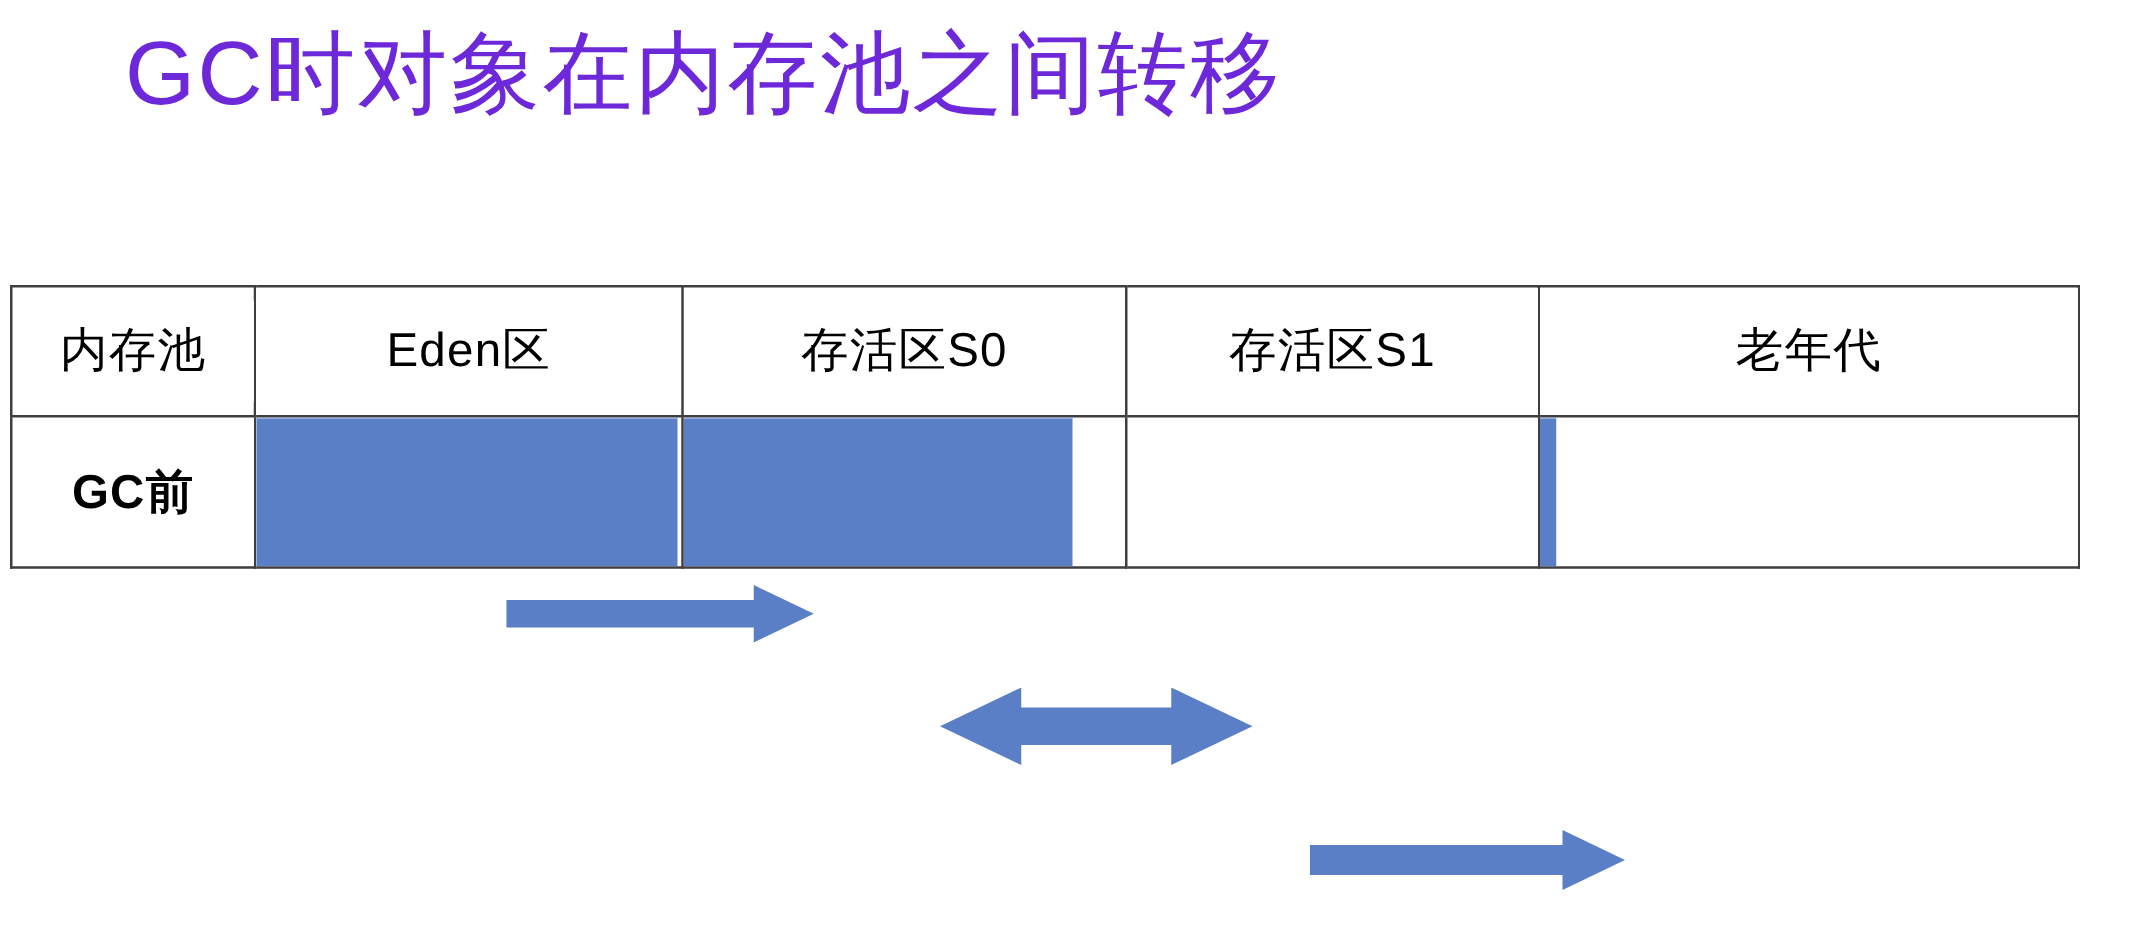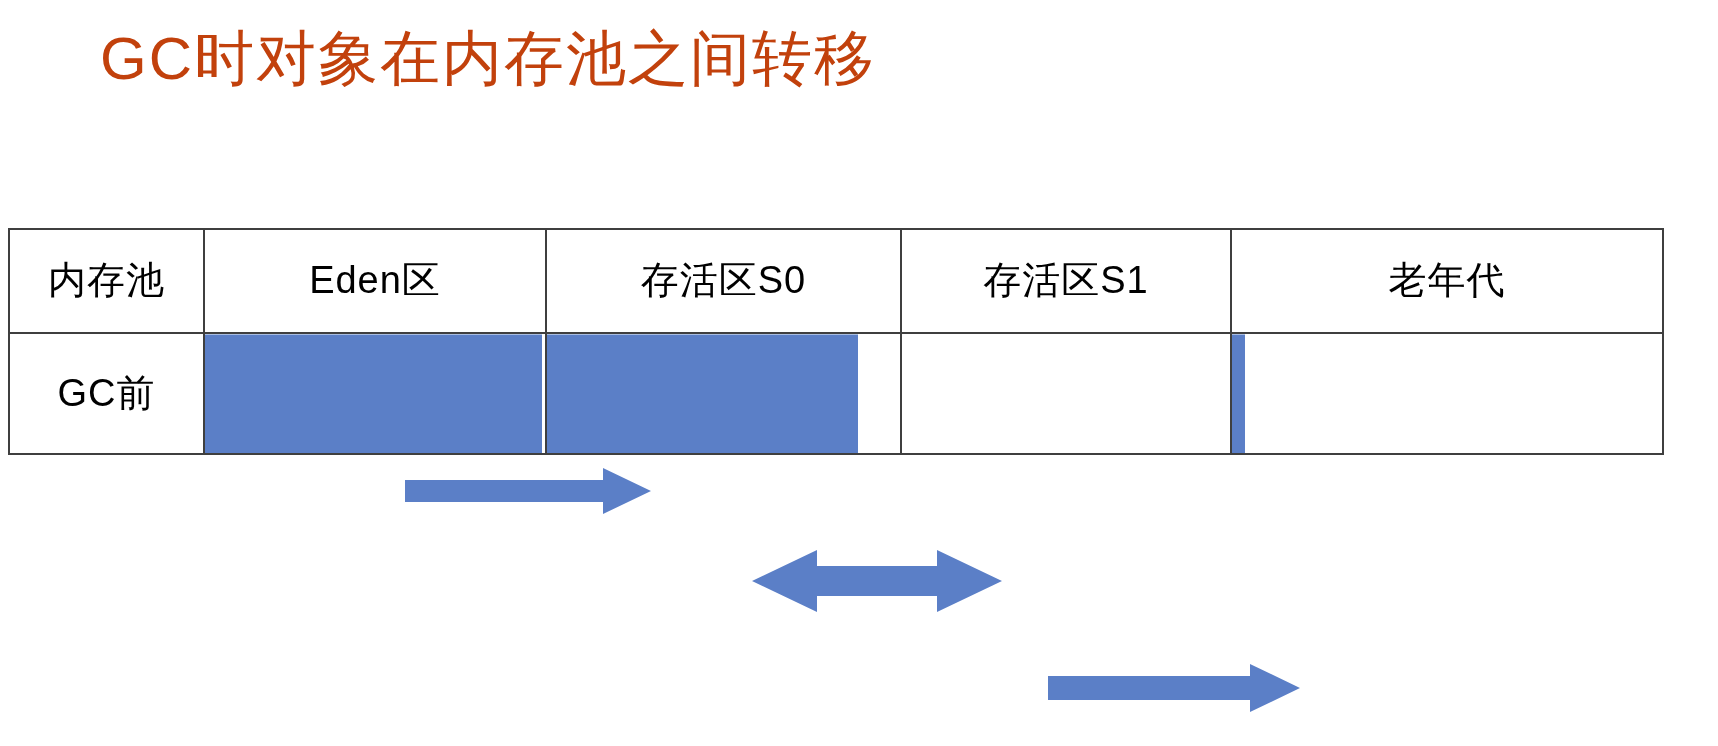--- a/index.html
+++ b/index.html
@@ -25,25 +25,25 @@
     background: #ffffff;
   }
 
   
   #slide-title {
     position: absolute;
     left: 100px;
     top: 4px;
     width: 1450px;
     height: 110px;
-    font-size: 60px;
+    font-size: 72px;
     line-height: 110px;
     font-weight: 400;
     letter-spacing: 2px;
-    color: #c2410c;
+    color: #6d28d9;
     white-space: nowrap;
   }
 
   
   #memory-table {
     position: absolute;
     left: 8px;
     top: 228px;
     width: 1654px;
     height: 227px;
@@ -123,21 +123,21 @@
         </td>
         <td style="border-color: rgb(63, 63, 63); margin-left: 44px;">
           <span class="cell-label">存活区S1</span>
         </td>
         <td style="border-color: rgb(63, 63, 63); margin-left: 16px;">
           <span class="cell-label">老年代</span>
         </td>
       </tr>
 
       <tr class="data-row">
-        <td style="border-color: rgb(63, 63, 63);">
+        <td style="border-color: rgb(63, 63, 63); font-weight: bold;">
           <span class="cell-label">GC前</span>
         </td>
         <td style="border-color: rgb(63, 63, 63);">
           <span class="bar-wrap">
             <span class="bar" style="width: 99%; left: 0%; background: rgb(91, 127, 199);"></span>
           </span>
         </td>
         <td style="border-color: rgb(63, 63, 63);">
           <span class="bar-wrap">
             <span class="bar" style="width: 88%; left: 0%; background: rgb(91, 127, 199);"></span>

